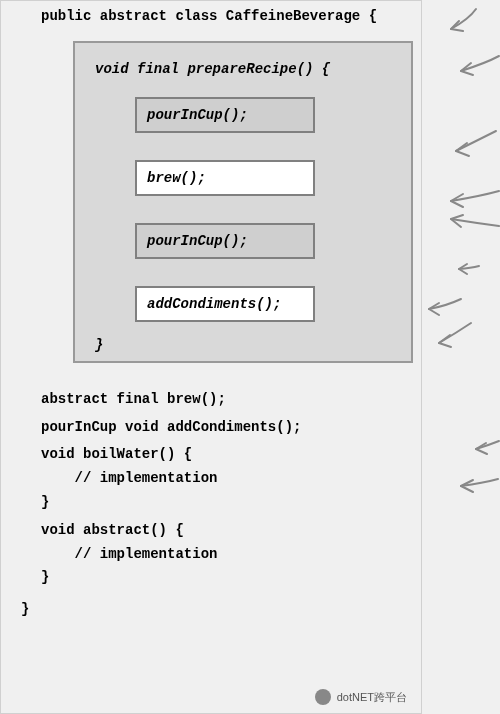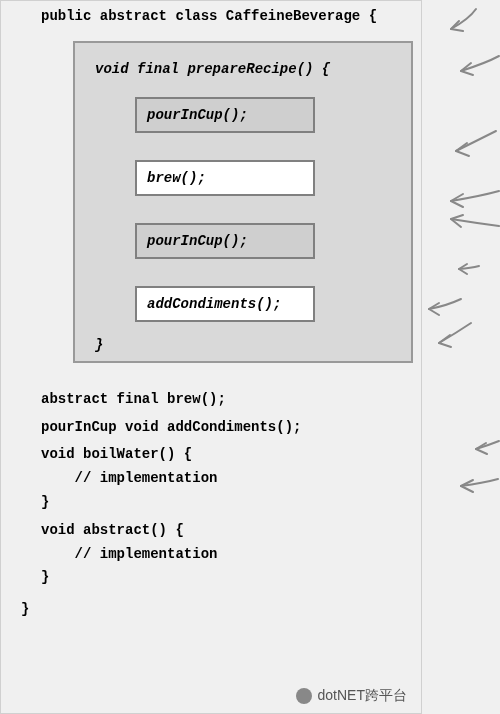--- a/index.html
+++ b/index.html
@@ -66,21 +66,21 @@
     position: absolute;
     top: 0;
     left: 0;
     pointer-events: none;
   }
   .footer {
     position: absolute;
     bottom: 8px;
     right: 14px;
     font-family: sans-serif;
-    font-size: 14px;
+    font-size: 11px;
     font-weight: normal;
     color: #555;
     display: flex;
     align-items: center;
     gap: 6px;
   }
   .footer .logo {
     width: 16px;
     height: 16px;
     border-radius: 50%;

